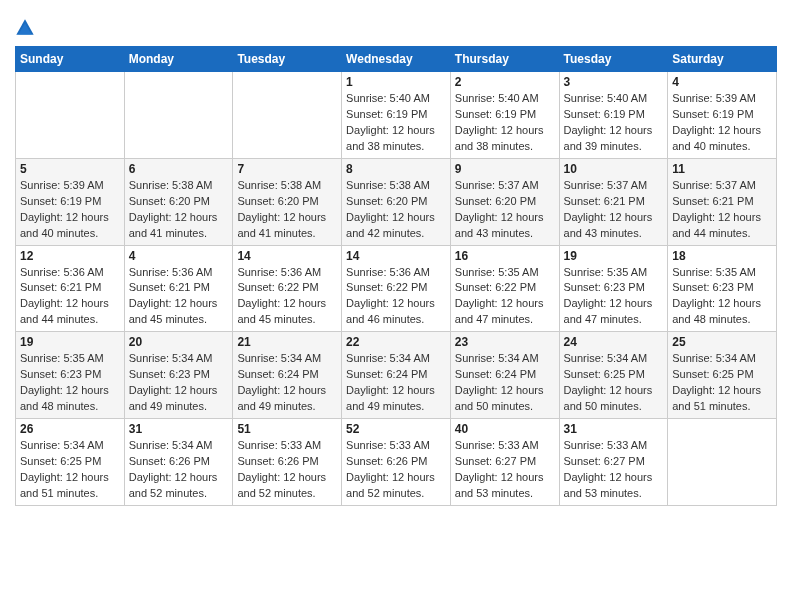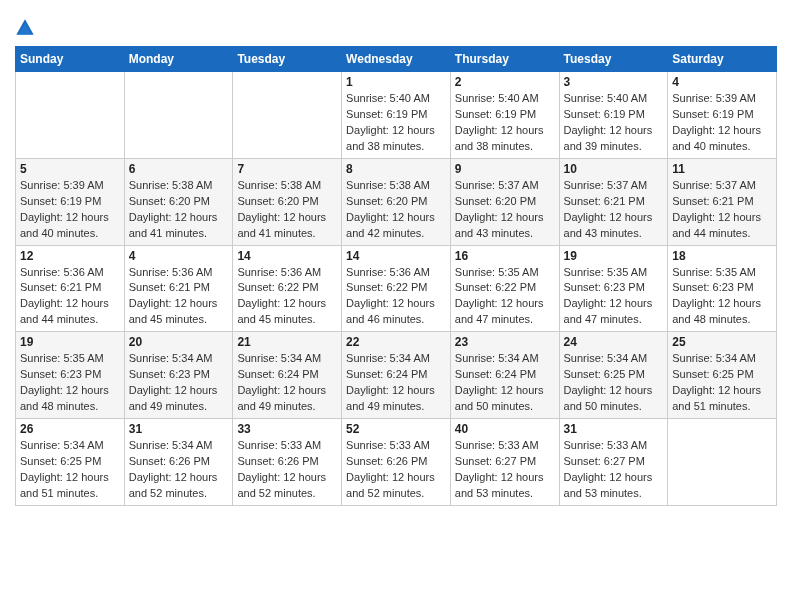--- a/index.html
+++ b/index.html
@@ -321,21 +321,21 @@
 and 51 minutes.</div>
           </td>
           <td>
             <div class="day-number">31</div>
             <div class="day-info" style="white-space: pre-line;">Sunrise: 5:34 AM
 Sunset: 6:26 PM
 Daylight: 12 hours
 and 52 minutes.</div>
           </td>
           <td>
-            <div class="day-number">33</div>
+            <div class="day-number">51</div>
             <div class="day-info" style="white-space: pre-line;">Sunrise: 5:33 AM
 Sunset: 6:26 PM
 Daylight: 12 hours
 and 52 minutes.</div>
           </td>
           <td>
             <div class="day-number">52</div>
             <div class="day-info" style="white-space: pre-line;">Sunrise: 5:33 AM
 Sunset: 6:26 PM
 Daylight: 12 hours

